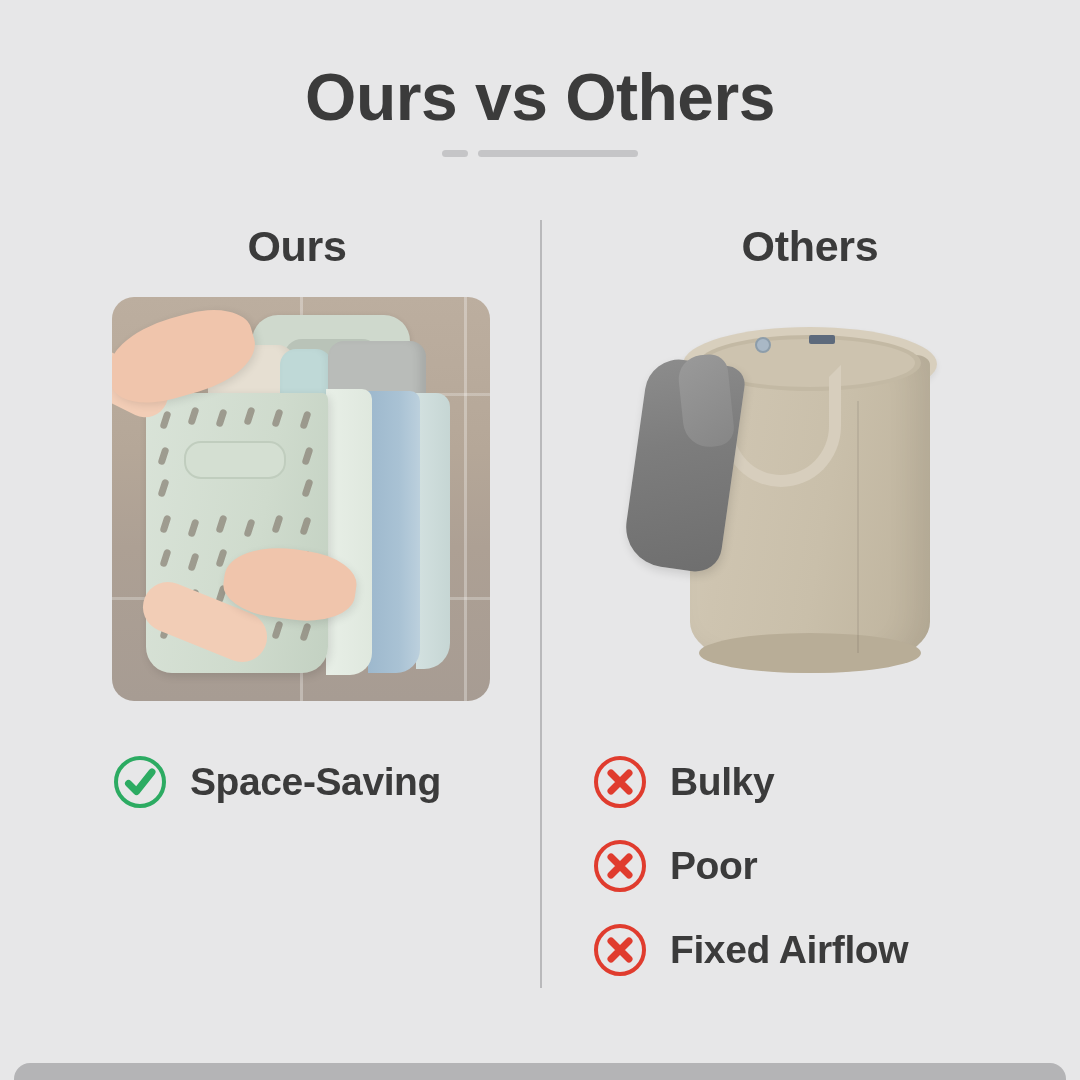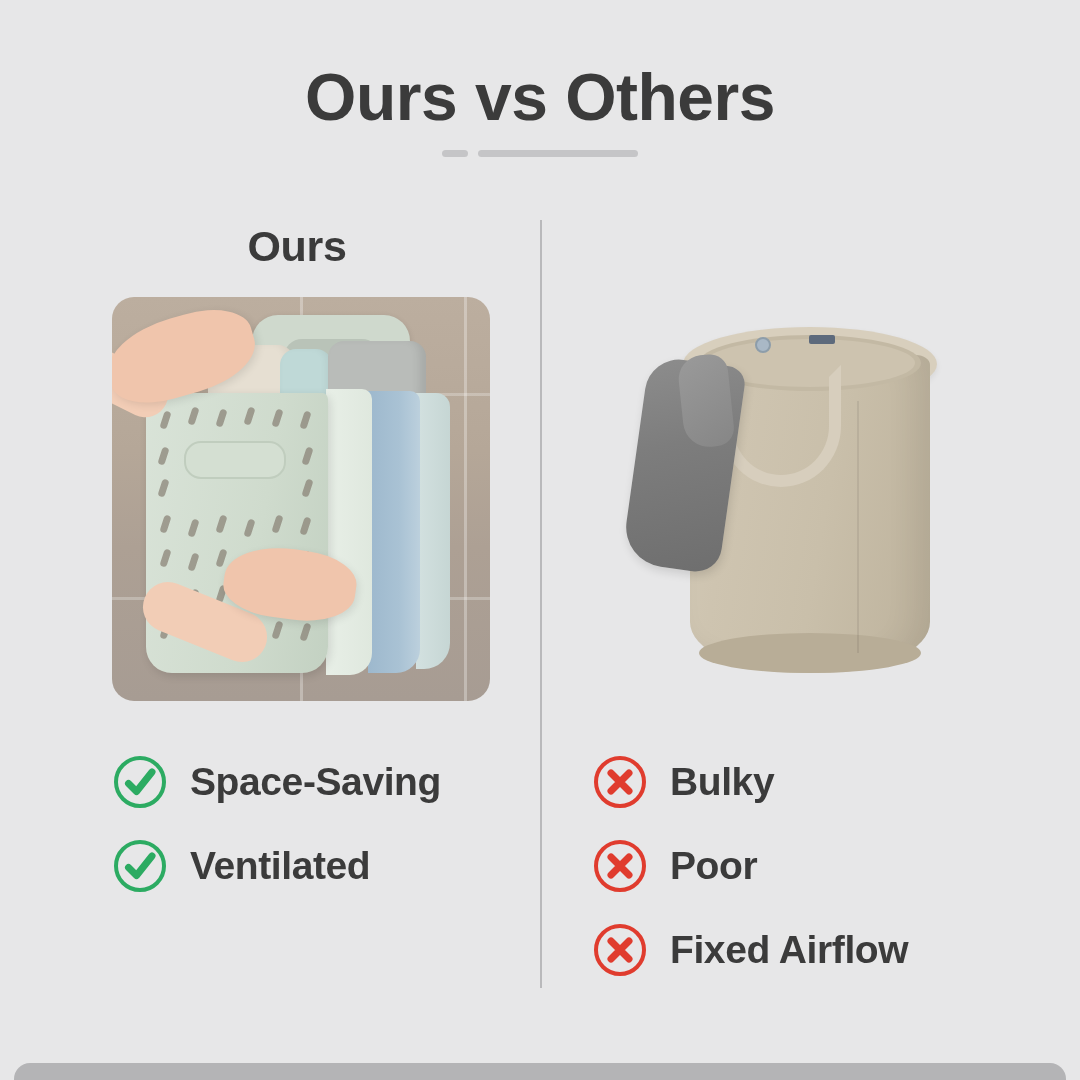--- a/index.html
+++ b/index.html
@@ -461,34 +461,26 @@
     <div class="feature-list">
       <div class="feature-row">
         <span class="feature-icon">
           <svg viewBox="0 0 56 56" width="56" height="56" aria-hidden="true">
             <circle cx="28" cy="28" r="24" fill="none" stroke="#2cab62" stroke-width="4"></circle>
             <path d="M16.5 29.5 L24.5 37.5 L40 18" fill="none" stroke="#2cab62" stroke-width="7" stroke-linecap="round" stroke-linejoin="round"></path>
           </svg>
         </span>
         <span class="feature-label">Space-Saving</span>
       </div>
-      <div class="feature-row">
-        <span class="feature-icon">
-          <svg viewBox="0 0 56 56" width="56" height="56" aria-hidden="true">
-            <circle cx="28" cy="28" r="24" fill="none" stroke="#2cab62" stroke-width="4"></circle>
-            <path d="M16.5 29.5 L24.5 37.5 L40 18" fill="none" stroke="#2cab62" stroke-width="7" stroke-linecap="round" stroke-linejoin="round"></path>
-          </svg>
-        </span>
-        <span class="feature-label">Ventilated</span>
-      </div>
     </div>
   </div>
 
   <div class="column" id="column-others">
 
+    <div class="col-heading">Others</div>
 
     <div class="photo-area">
       <div id="others-photo">
         <div class="hamper-rim-outer"></div>
         <div class="hamper-body"></div>
         <div class="hamper-base"></div>
         <div class="hamper-seam"></div>
         <div class="hamper-rim-inner"></div>
         <div class="hamper-mouth"></div>
         <div class="grommet"></div>

